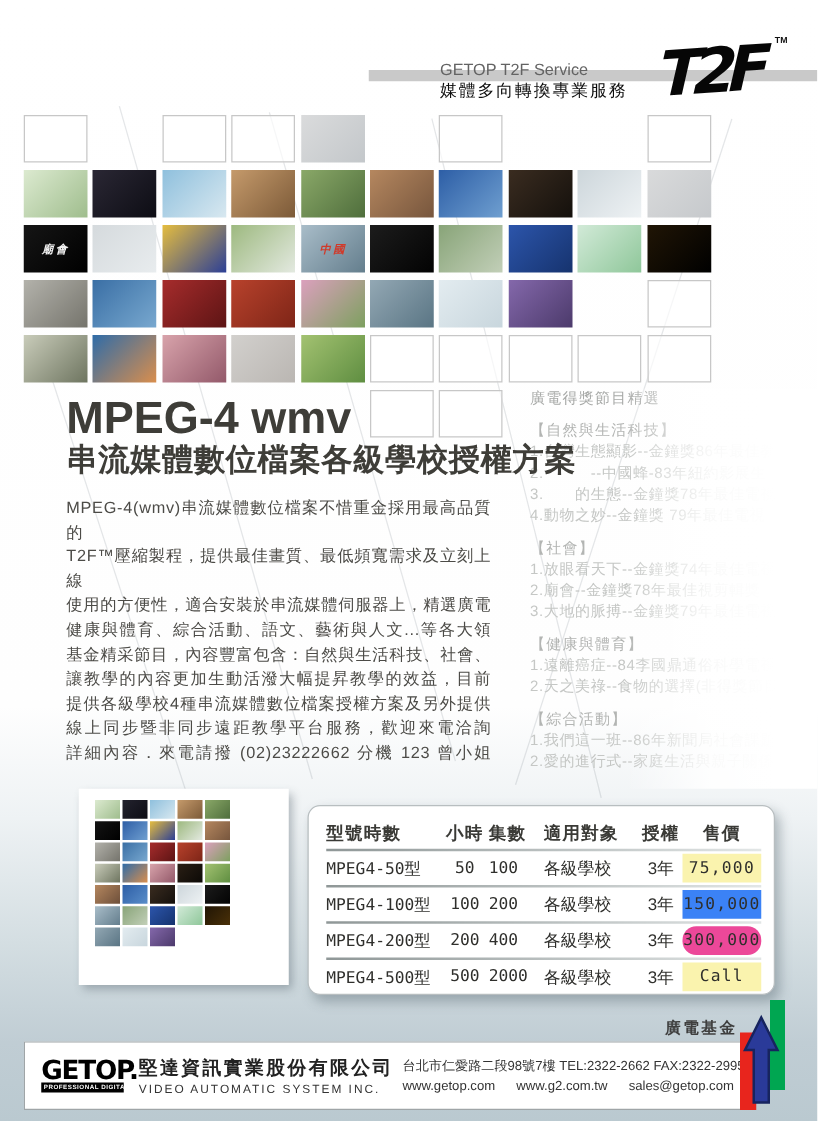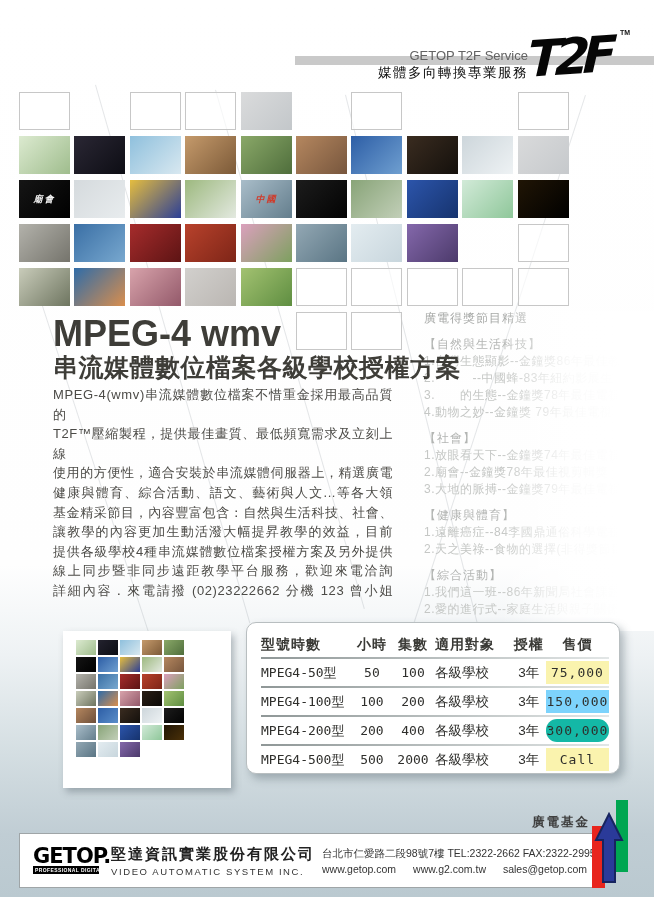--- a/index.html
+++ b/index.html
@@ -3,64 +3,64 @@
 <meta charset="utf-8">
 <style>
   html,body{margin:0;padding:0;}
   .page{position:relative;width:654px;height:897px;overflow:hidden;
     background:linear-gradient(180deg,#ffffff 0%,#fefefe 63%,#eef2f4 73%,#d4dee2 84%,#c0cdd4 93%,#bac9d0 100%);
     font-family:"Liberation Sans","DejaVu Sans",sans-serif;}
   .diag{position:absolute;width:1px;background:rgba(130,142,152,0.22);transform-origin:top left;z-index:0;}
 
   
   .hdr-bar{position:absolute;left:295px;top:56px;width:359px;height:9px;background:#c9c9c9;z-index:1;}
-  .hdr-text{position:absolute;left:352px;top:47px;width:176px;text-align:right;z-index:2;}
+  .hdr-text{position:absolute;left:352px;top:47px;width:176px;z-index:2;}
   .hdr-line1{font-size:13px;color:#636363;line-height:17px;}
   .hdr-line2{font-size:13.5px;color:#0d0d0d;font-weight:normal;letter-spacing:1.5px;line-height:18px;}
   .t2f{position:absolute;left:528px;top:28px;width:104px;height:64px;z-index:3;}
   .t2f-text{display:inline-block;font-family:"DejaVu Sans",sans-serif;font-weight:bold;font-style:italic;
     font-size:50px;line-height:58px;letter-spacing:-7px;color:#060606;transform:skewX(-6deg) rotate(-4deg);}
   .t2f-tm{position:absolute;top:1px;right:2px;font-size:7px;font-weight:bold;color:#111;}
 
   
   #thumb-grid{position:absolute;left:0;top:0;width:654px;height:400px;z-index:0;}
   .cell{position:absolute;width:51px;height:38px;box-sizing:border-box;display:flex;align-items:center;justify-content:center;font-style:italic;}
   .cell.empty{border:1px solid #c7c7c7;background:rgba(255,255,255,0.65);}
   .cell .lb{font-size:9px;font-weight:bold;letter-spacing:2px;}
 
   
   .headline-title{position:absolute;left:53px;top:313px;font-size:36px;font-weight:bold;color:#3e3d38;z-index:5;white-space:nowrap;}
   .headline-sub{position:absolute;left:53px;top:351px;font-size:25px;font-weight:bold;color:#3e3d38;letter-spacing:0.5px;z-index:5;white-space:nowrap;}
-  .body-text{position:absolute;left:53px;top:385px;width:340px;font-size:13px;color:#4c4b47;
+  .body-text{position:absolute;left:53px;top:396px;width:340px;font-size:13px;color:#4c4b47;
     letter-spacing:0.6px;line-height:19.6px;z-index:1;}
   .body-text div{text-align:justify;text-align-last:justify;}
 
   
   .award{position:absolute;left:424px;top:310px;width:232px;font-size:12px;line-height:17px;white-space:nowrap;z-index:1;}
   .award-title{color:#a7a9a7;letter-spacing:1px;margin-bottom:7px;}
   .award-heading{color:#b3b5b3;letter-spacing:1px;}
   .award-item{color:#c5c7c5;letter-spacing:0.5px;}
   .award-section{margin-top:9px;}
   .fade-overlay{position:absolute;left:500px;top:311px;width:154px;height:320px;z-index:2;pointer-events:none;
     background:linear-gradient(to right,rgba(255,255,255,0) 0%,rgba(255,255,255,0.9) 45%,#ffffff 78%);}
 
   
   .mini-card{position:absolute;left:63px;top:631px;width:168px;height:157px;background:#fff;
     box-shadow:3px 4px 7px rgba(90,104,114,0.45);padding:9px 0 0 13px;box-sizing:border-box;z-index:3;}
   .mini-grid{display:grid;grid-template-columns:repeat(5,20px);grid-auto-rows:15px;gap:2px;}
   .mini-thumb{width:20px;height:15px;}
 
   
-  .price-card{position:absolute;left:246px;top:622px;width:374px;height:152px;background:#fff;
+  .price-card{position:absolute;left:246px;top:644px;width:374px;height:152px;background:#fff;
     border:1px solid #b8bec0;border-radius:10px;box-shadow:4px 5px 9px rgba(96,110,120,0.45);
     padding:9px 10px 0 14px;box-sizing:border-box;z-index:3;}
   .p-row{display:flex;align-items:center;height:27px;font-size:13.5px;color:#2f2f2c;}
   .p-head{font-weight:bold;letter-spacing:1px;color:#3a3a36;height:25px;font-size:14px;}
   .p-sep{height:2px;background:linear-gradient(to right,#8f9797,#e2e6e6);}
-  .c1{width:96px;}.c2{width:40px;text-align:center;}.c3{width:46px;text-align:center;}
+  .c1{width:96px;}.c2{width:40px;text-align:center;}.c3{width:46px;text-align:left;}
   .c4{width:80px;}.c5{width:36px;text-align:center;}.c6{width:66px;text-align:center;}
   .mono{font-family:"DejaVu Sans Mono",monospace;font-size:13px;}
   .price-tag{display:block;height:23px;line-height:23px;letter-spacing:1px;font-family:"DejaVu Sans Mono",monospace;font-size:13px;}
 
   
   .footer-card{position:absolute;left:19px;top:833px;width:600px;height:55px;background:#fff;
     border:1px solid #9fa5a7;box-sizing:border-box;display:flex;align-items:center;padding-left:13px;z-index:4;
     clip-path:polygon(0 0,100% 0,100% 38%,calc(100% - 26px) 100%,0 100%);}
   .getop-logo{width:70px;}
   .getop-text{font-family:"DejaVu Sans",sans-serif;font-weight:bold;font-size:21px;letter-spacing:-1px;color:#000;line-height:19px;}
@@ -253,32 +253,32 @@
           </span>
         </div>
         <div class="p-sep"></div>
         <div class="p-row">
           <span class="c1 mono">MPEG4-100型</span>
           <span class="c2 mono">100</span>
           <span class="c3 mono">200</span>
           <span class="c4">各級學校</span>
           <span class="c5">3年</span>
           <span class="c6">
-            <span class="price-tag" style="background: #7dd3fc;">150,000</span>
+            <span class="price-tag" style="background: #3b82f6;">150,000</span>
           </span>
         </div>
         <div class="p-sep"></div>
         <div class="p-row">
           <span class="c1 mono">MPEG4-200型</span>
           <span class="c2 mono">200</span>
           <span class="c3 mono">400</span>
           <span class="c4">各級學校</span>
           <span class="c5">3年</span>
           <span class="c6">
-            <span class="price-tag" style="background: #14b8a6; border-radius: 11px;">300,000</span>
+            <span class="price-tag" style="background: #ec4899; border-radius: 11px;">300,000</span>
           </span>
         </div>
         <div class="p-sep"></div>
         <div class="p-row">
           <span class="c1 mono">MPEG4-500型</span>
           <span class="c2 mono">500</span>
           <span class="c3 mono">2000</span>
           <span class="c4">各級學校</span>
           <span class="c5">3年</span>
           <span class="c6">

